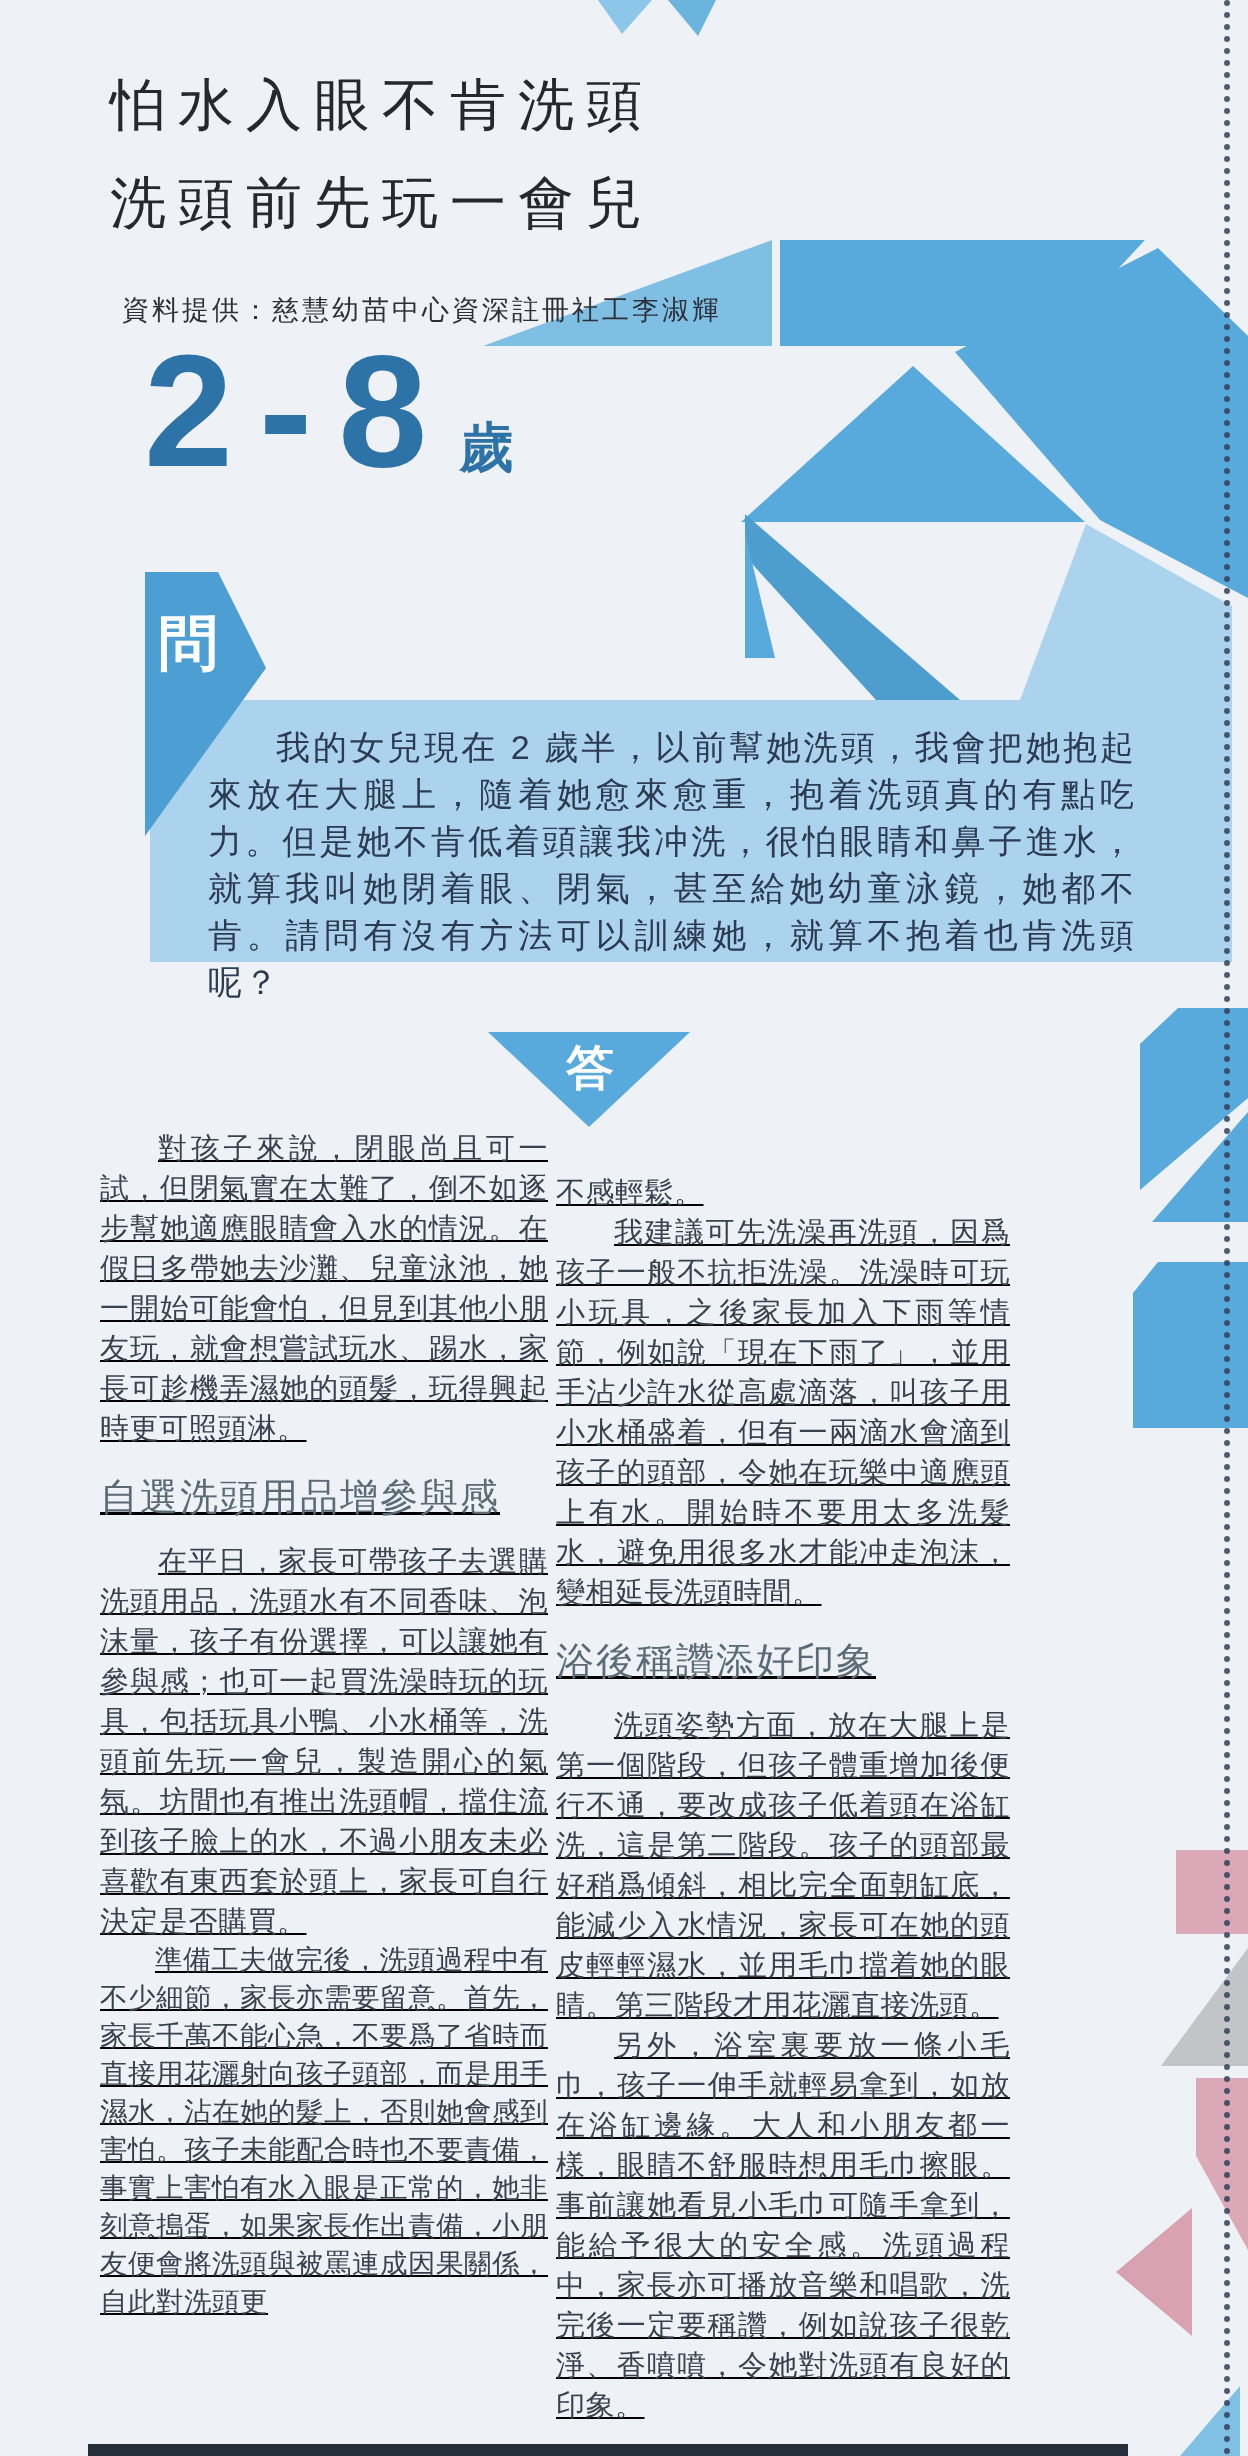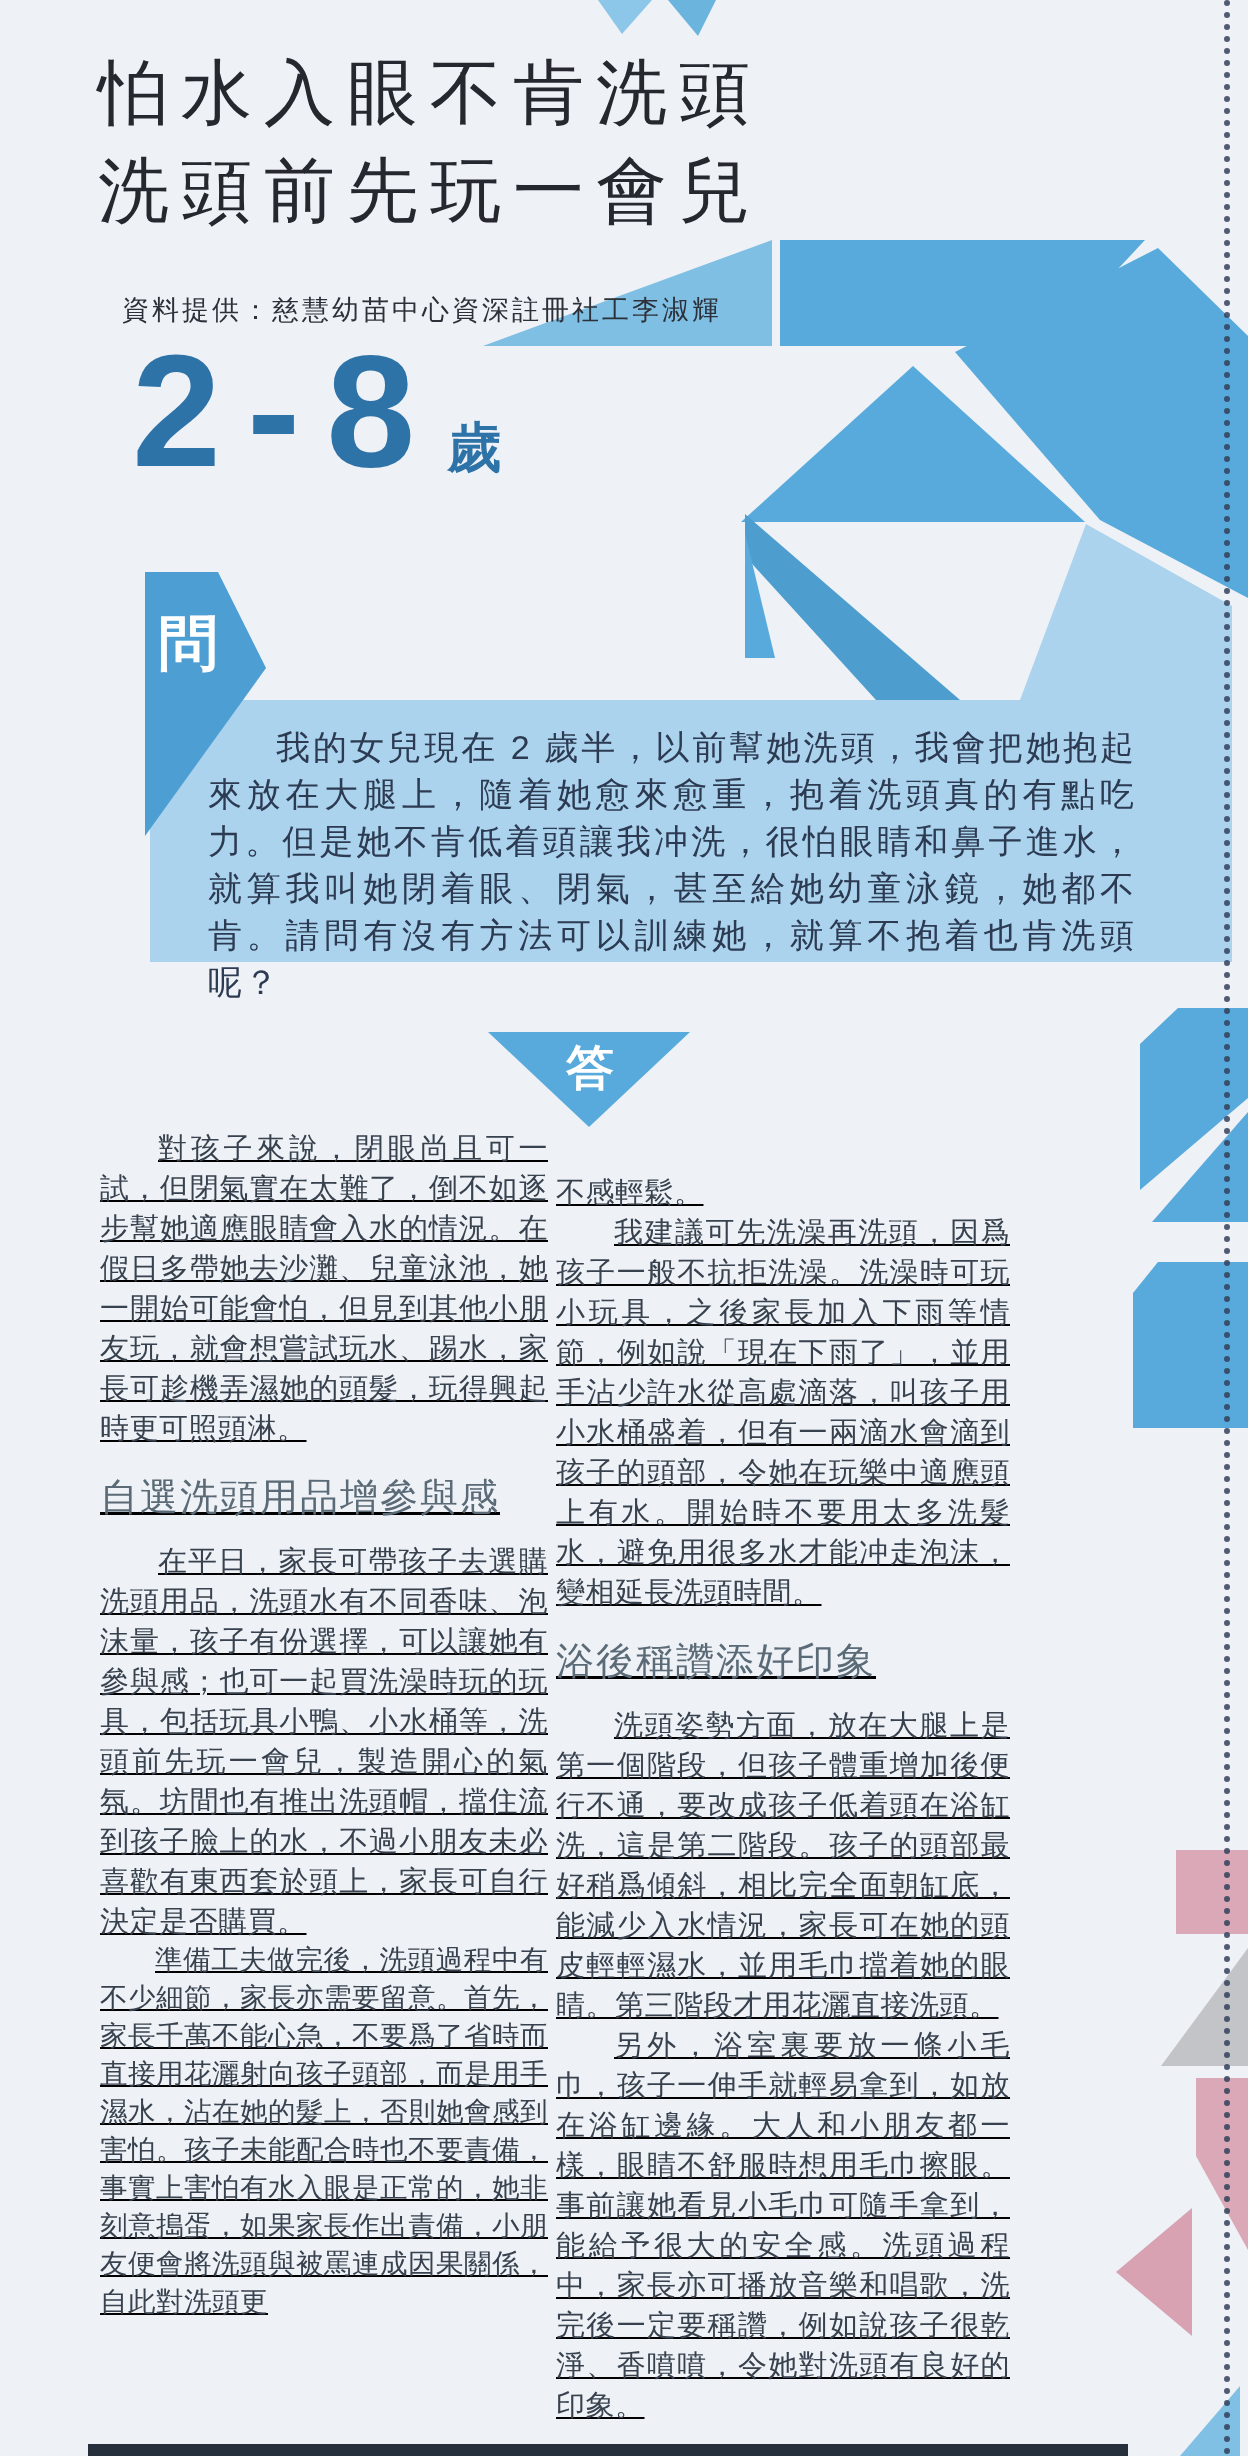--- a/index.html
+++ b/index.html
@@ -23,22 +23,22 @@
   .dotted-line{
     position:absolute;
     left:1224px;top:0;
     height:2456px;width:0;
     border-left:6px dotted #33415c;
     opacity:.85;
   }
   .title{
     position:absolute;
     left:98px;top:44px;
-    margin:0;
-    font-size:71px;
+    margin:12px;
+    font-size:56px;
     line-height:98px;
     font-weight:500;
     letter-spacing:12px;
     color:#26282f;
     white-space:nowrap;
   }
   .byline{
     position:absolute;
     left:122px;top:292px;
     font-size:27px;
@@ -51,20 +51,21 @@
     position:absolute;
     left:132px;top:336px;
     color:#2e73a8;
     white-space:nowrap;
   }
   .age .num{
     font-size:160px;
     font-weight:700;
     letter-spacing:26px;
     line-height:150px;
+    margin-left:12px;
   }
   .age .unit{
     font-size:54px;
     font-weight:700;
     letter-spacing:0;
     margin-left:6px;
   }
   .q-marker{
     position:absolute;
     left:158px;top:604px;

